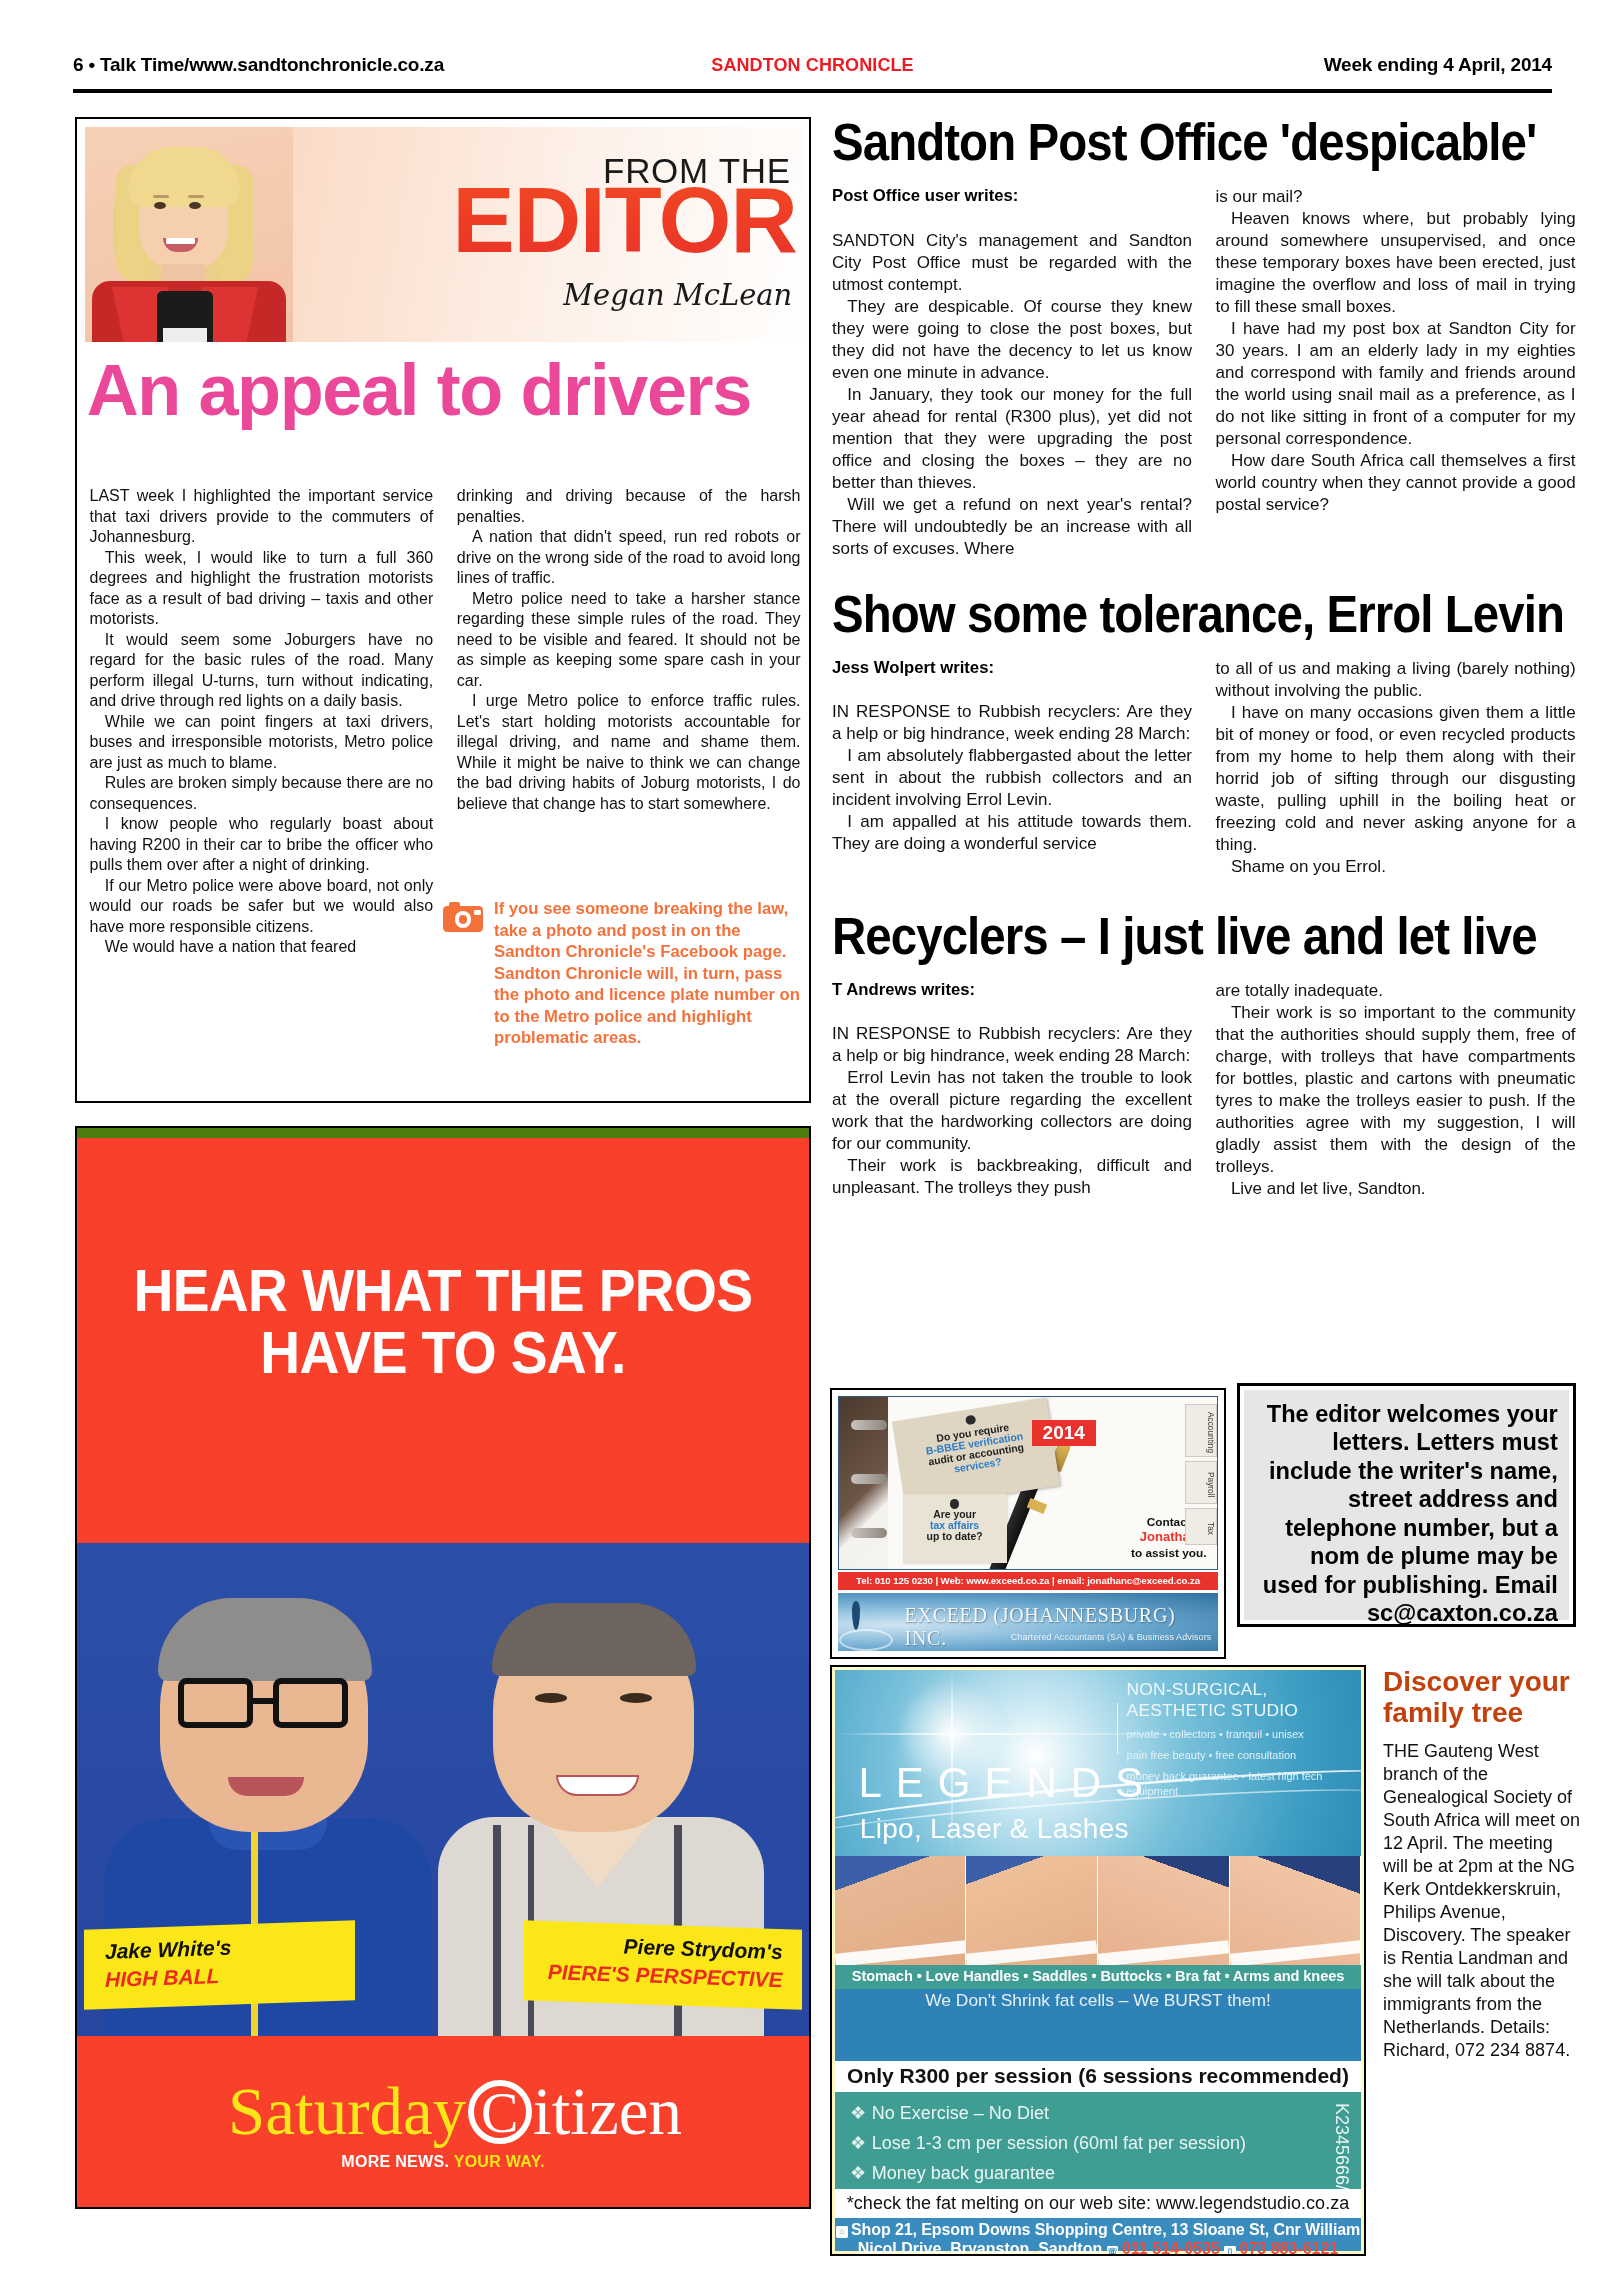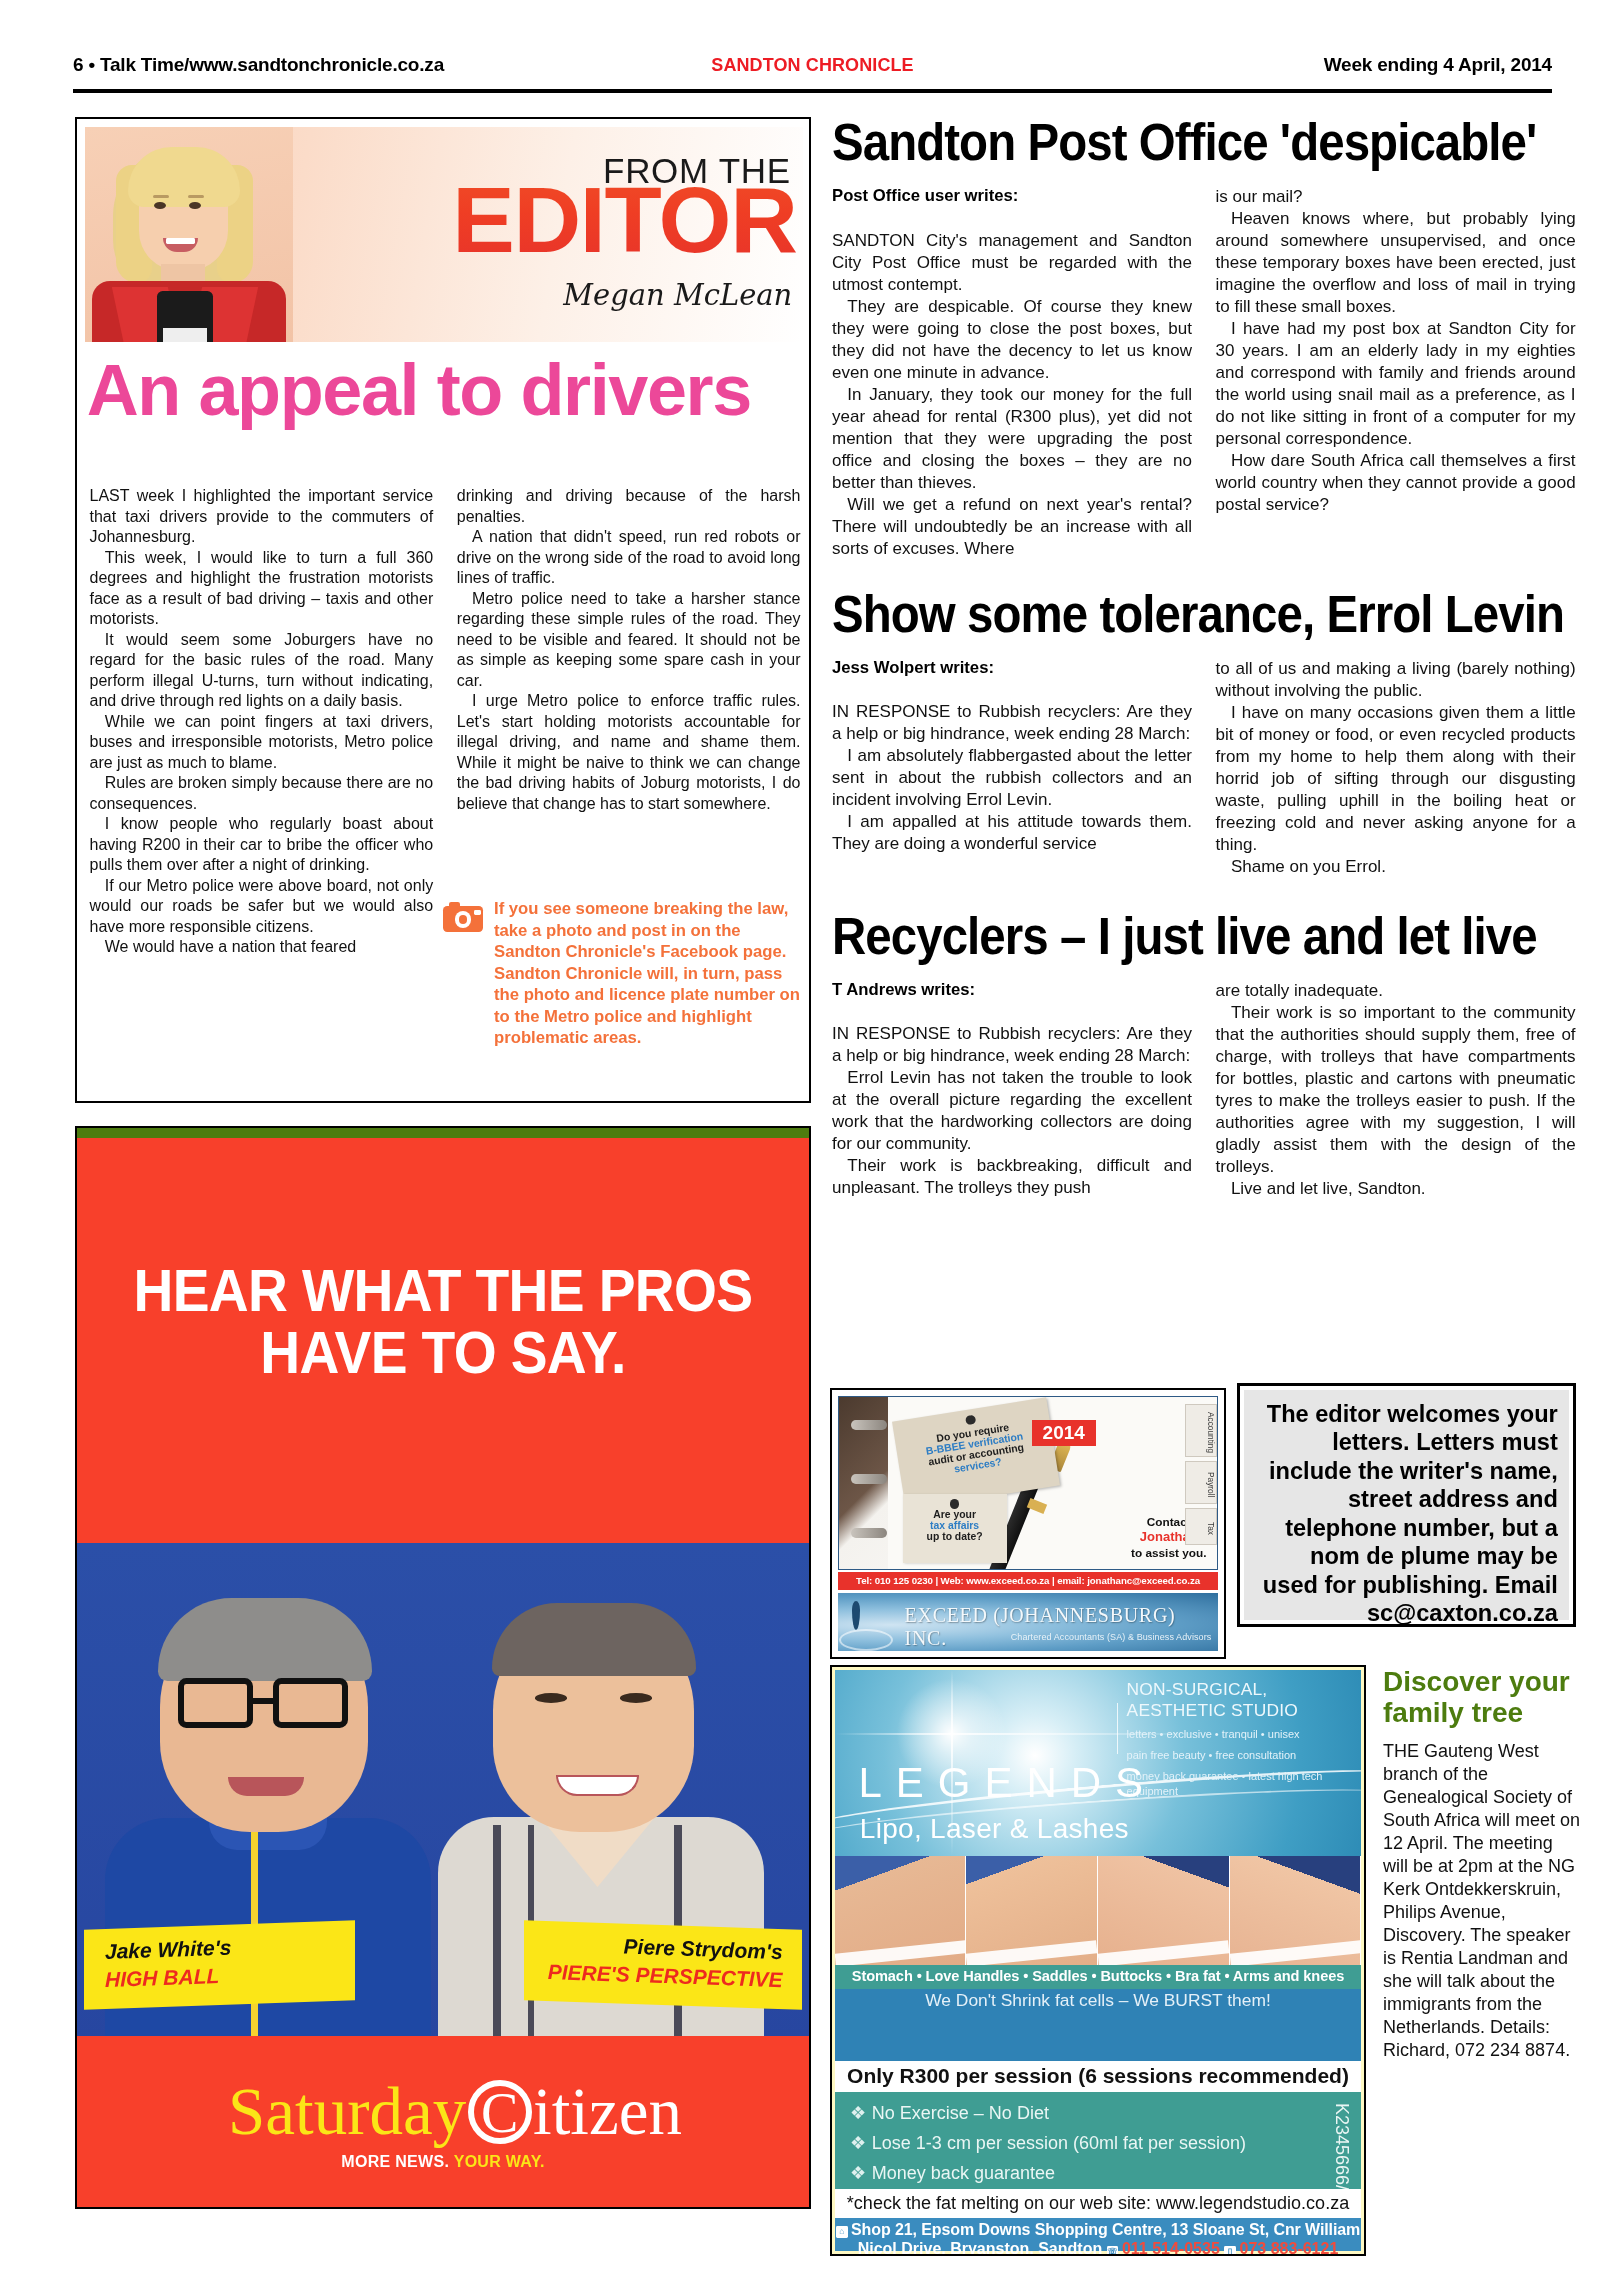--- a/index.html
+++ b/index.html
@@ -317,21 +317,21 @@
     width: 100%; height: 100%; background: #e6e6e6; padding: 9.7px 11px;
   }
   .welcome-inner p {
     font-size: 23.6px; line-height: 28.5px; font-weight: bold; color: #000;
   }
 
   
   .family-tree {
     position: absolute; left: 1383px; top: 1666px; width: 198px;
   }
-  .ft-title { font-size: 28px; font-weight: bold; color: #4d7c0f; line-height: 1.12; }
+  .ft-title { font-size: 28px; font-weight: bold; color: #c2410c; line-height: 1.12; }
   .ft-body { margin-top: 11px; font-size: 18px; line-height: 23px; color: #111; }
 
   
   .legends-ad {
     position: absolute; left: 830px; top: 1665px;
     width: 536px; height: 591px;
     border: 2.1px solid #000; background: #fef9c3; overflow: hidden;
   }
   .lg-hero {
     position: absolute; left: 2.8px; top: 2.8px; right: 2.8px; height: 186px;
@@ -631,21 +631,21 @@
   <div class="legends-ad">
     <div class="lg-hero">
       <div class="lg-ray-v"></div>
         <div class="lg-ray-h"></div>
         <div class="lg-flare"></div>
       <div class="lg-wave1"></div>
         <div class="lg-wave2"></div>
       <div class="lg-tagline">
         <div class="divline"></div>
         <div class="h">NON-SURGICAL, AESTHETIC STUDIO</div>
-        <div class="s">letters • exclusive • tranquil • unisex</div>
+        <div class="s">private • collectors • tranquil • unisex</div>
         <div class="s">pain free beauty • free consultation</div>
         <div class="s">money back guarantee • latest high tech equipment</div>
       </div>
       <div class="lg-brand">LEGENDS</div>
       <div class="lg-brand2">Lipo, Laser &amp; Lashes</div>
     </div>
     <div class="lg-photos">
       <div class="lgp a">
           <div class="band"></div>
         </div>

